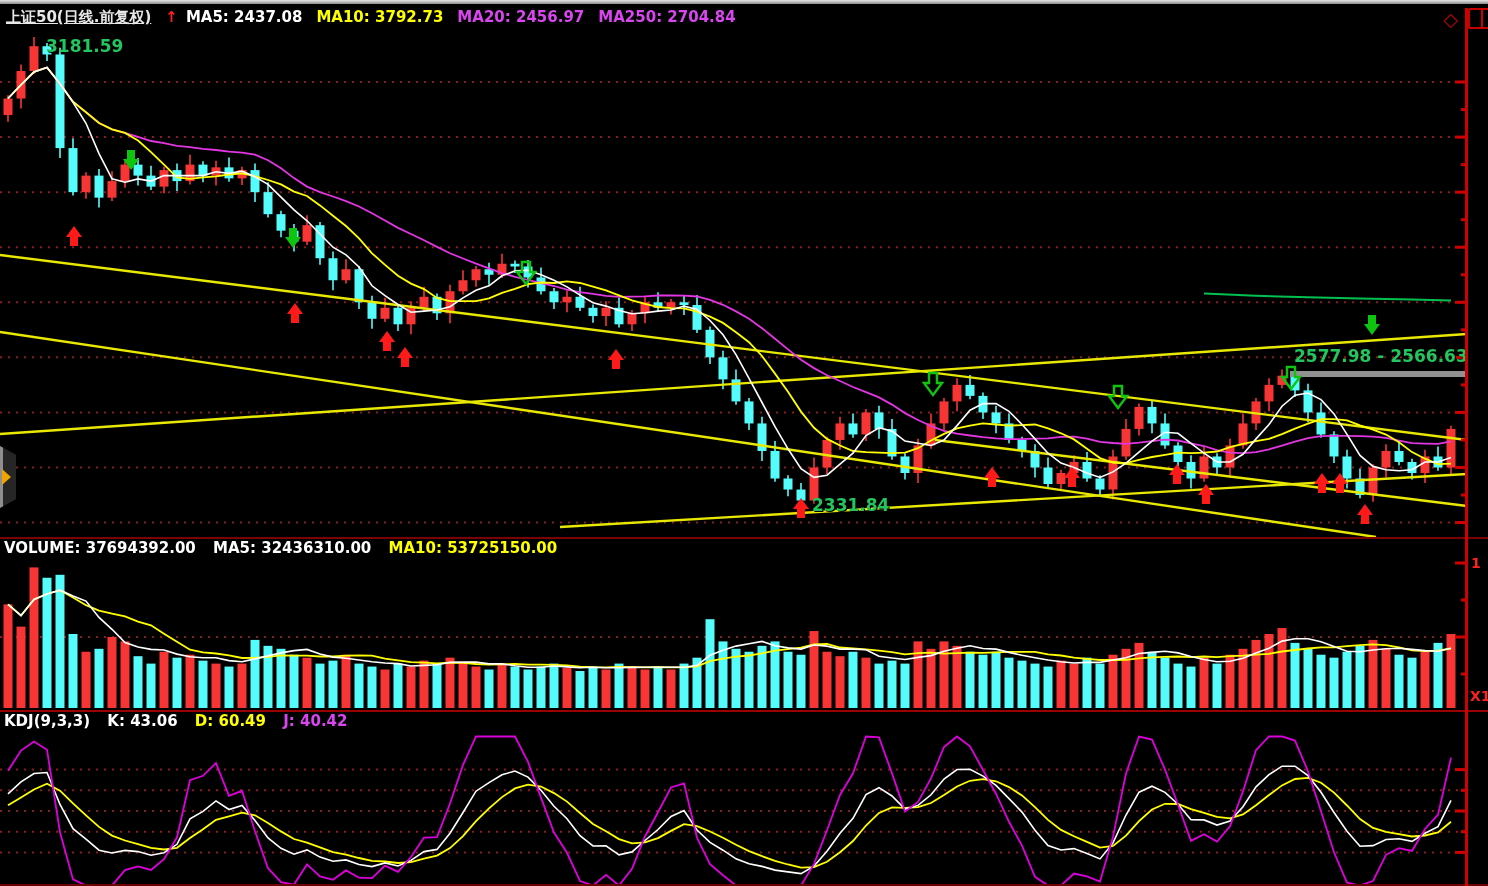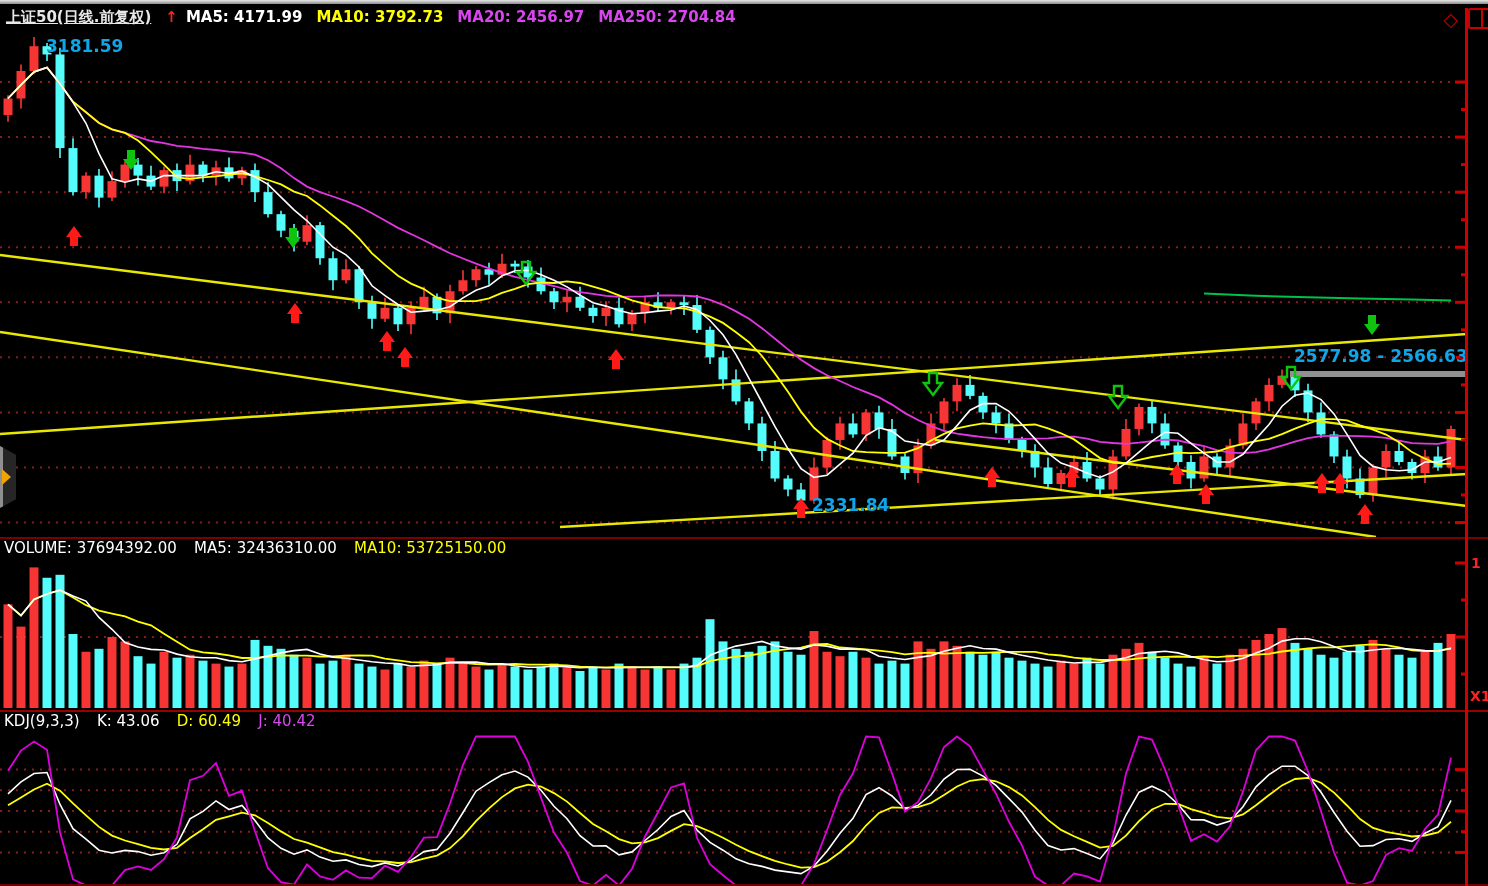--- a/index.html
+++ b/index.html
@@ -12,43 +12,43 @@
   .t-title{color:#e8e8e8;text-decoration:underline;}
   .t-white{color:#ffffff;}
   .t-yellow{color:#ffff00;}
   .t-magenta{color:#d946ef;}
   .t-green{color:#d946ef;}
   .up-glyph{color:#ff2020;font-size:19px;font-weight:900;margin-right:-6px;}
   .winicons{position:absolute;right:26px;top:8px;display:flex;gap:10px;align-items:center;}
   .diamond{color:#c80000;font-size:19px;line-height:18px;}
   .layout-icon{width:22px;height:17px;border:2px solid #c80000;border-radius:2px;position:relative;}
   .layout-icon:before{content:"";position:absolute;left:11px;top:0;bottom:0;width:2px;background:#c80000;}
-  .pricelabel{color:#0ea5e9;font-size:17px;font-weight:bold;text-shadow:1px 1px 0 #000;white-space:nowrap;}
+  .pricelabel{color:#22c55e;font-size:17px;font-weight:bold;text-shadow:1px 1px 0 #000;white-space:nowrap;}
   .panelhdr{font-size:15px;font-weight:bold;white-space:nowrap;}
-  .panelhdr b{font-weight:normal;margin-right:12px;}
+  .panelhdr b{font-weight:bold;margin-right:12px;}
   .axisline{left:1465px;top:8px;width:3px;height:878px;background:#cf0000;}
   .sep{left:0;width:1488px;height:2px;}
   .redlabel{color:#ff2222;font-size:14px;font-weight:bold;}
   .tab{left:0;top:446px;width:13px;height:62px;background:#262626;border-left:3px solid #8f8f8f;
        clip-path:polygon(0 0,100% 14%,100% 86%,0 100%);}
   .tab-tri{left:2px;top:469px;width:0;height:0;border-left:9px solid #f0a400;
        border-top:8px solid transparent;border-bottom:8px solid transparent;}
   svg{display:block;}
 </style>
 </head>
 <body>
 
 <div id="app">
 
   <div class="abs topstrip"></div>
 
   <div class="abs hdr">
     <span class="t-title">上证50(日线.前复权)</span>
     <span class="up-glyph">↑</span>
-    <span class="t-white">MA5: 4171.99</span>
+    <span class="t-white">MA5: 2437.08</span>
     <span class="t-yellow">MA10: 3792.73</span>
     <span class="t-magenta">MA20: 2456.97</span>
     <span class="t-green">MA250: 2704.84</span>
   </div>
 
   <div class="winicons">
     <span class="diamond">◇</span>
     <span class="layout-icon"></span>
   </div>
 

